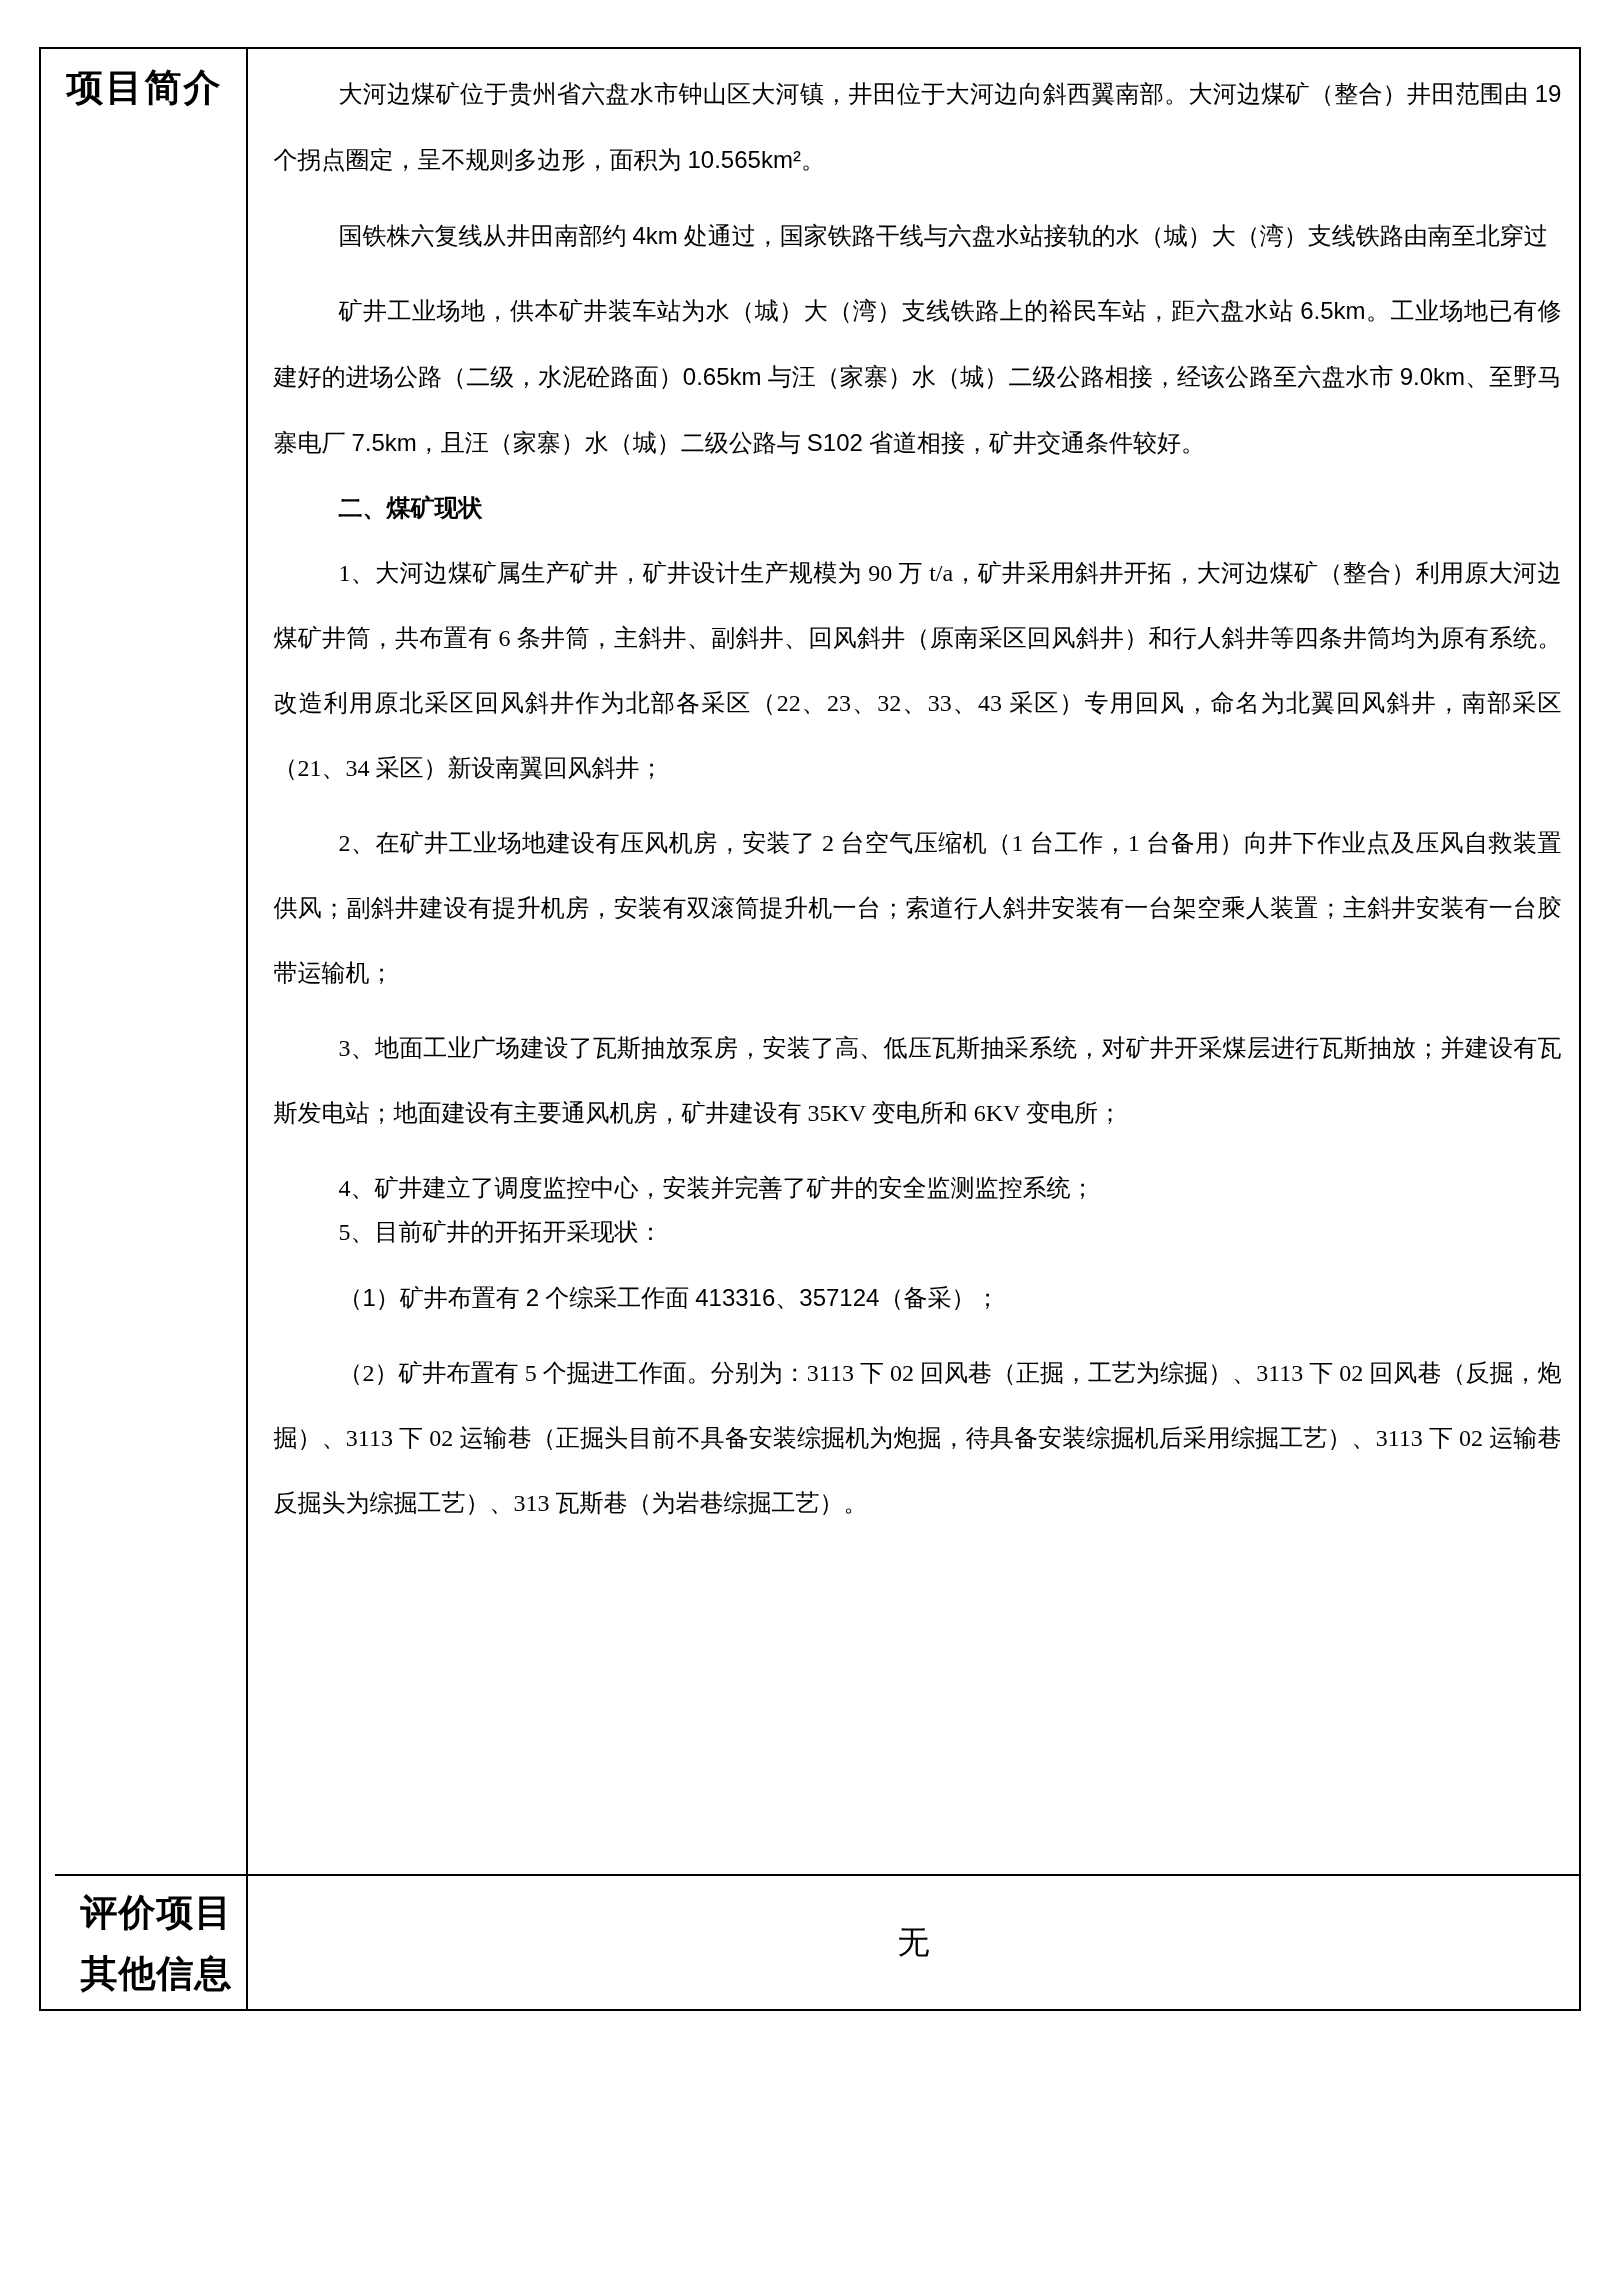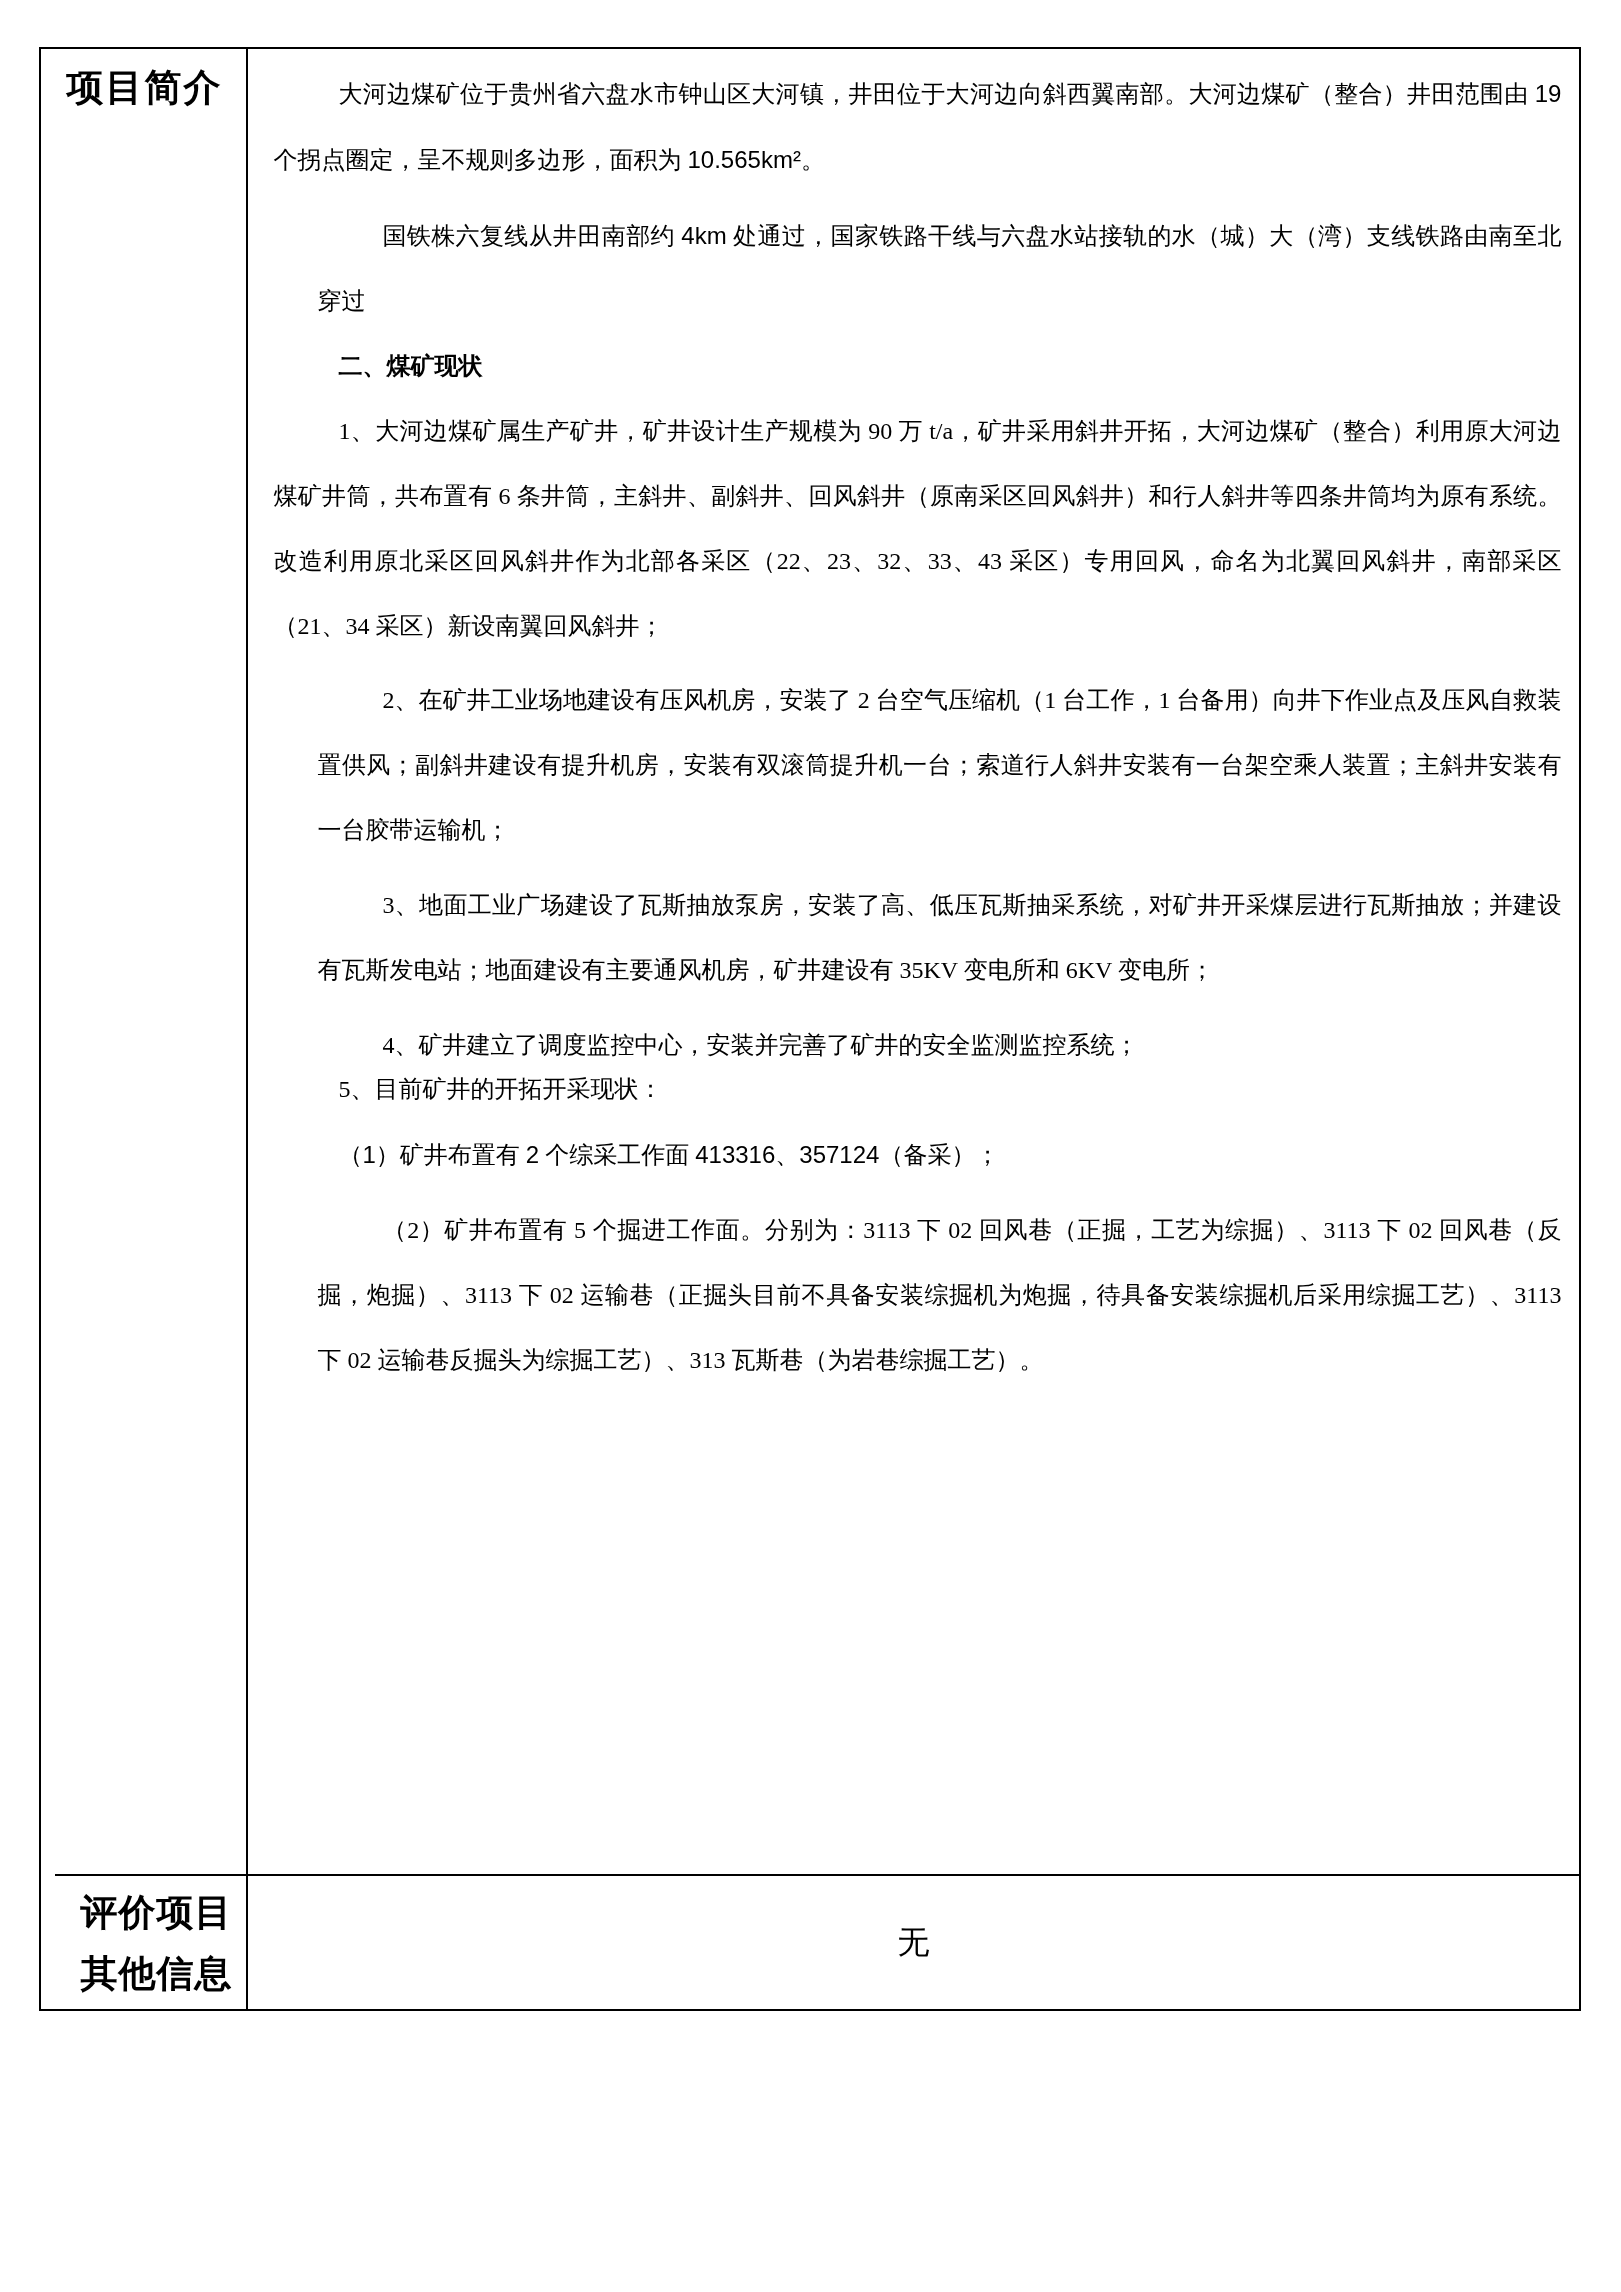--- a/index.html
+++ b/index.html
@@ -63,38 +63,39 @@
     font-size: 24px;
     line-height: 65px;
     text-align: justify;
     text-justify: inter-ideograph;
     text-indent: 65px;
   }
   .para.heading {
     font-weight: bold;
     text-align: left;
   }
-  .sp-loose  { margin-top: 9.8px; margin-left: 44px; }
+  .sp-loose  { margin-top: 9.8px; }
   .sp-tight  { margin-top: -20.6px; }
   .lat-sans  .latin { font-family: "Liberation Sans", "DejaVu Sans", sans-serif; }
   .lat-serif .latin { font-family: "Liberation Serif", "DejaVu Serif", serif; }
 </style>
 </head>
 <body>
 
 <div class="page">
   <div class="doc-table">
 
     <div class="cell label-cell row1">
       <span>项目简介</span>
     </div>
 
     <div class="cell content-cell row1">
         <p class="para sp-normal lat-sans">大河边煤矿位于贵州省六盘水市钟山区大河镇，井田位于大河边向斜西翼南部。大河边煤矿（整合）井田范围由 <span class="latin">19</span> 个拐点圈定，呈不规则多边形，面积为 <span class="latin">10.565km²</span>。</p>
         <p class="para sp-loose lat-sans">国铁株六复线从井田南部约 <span class="latin">4km</span> 处通过，国家铁路干线与六盘水站接轨的水（城）大（湾）支线铁路由南至北穿过</p>
+        <p class="para sp-loose lat-sans">矿井工业场地，供本矿井装车站为水（城）大（湾）支线铁路上的裕民车站，距六盘水站 <span class="latin">6.5km</span>。工业场地已有修建好的进场公路（二级，水泥砼路面）<span class="latin">0.65km</span> 与汪（家寨）水（城）二级公路相接，经该公路至六盘水市 <span class="latin">9.0km</span>、至野马寨电厂 <span class="latin">7.5km</span>，且汪（家寨）水（城）二级公路与 <span class="latin">S102</span> 省道相接，矿井交通条件较好。</p>
         <p class="para heading sp-normal lat-serif">二、煤矿现状</p>
         <p class="para sp-normal lat-serif"><span class="latin">1</span>、大河边煤矿属生产矿井，矿井设计生产规模为 <span class="latin">90</span> 万 <span class="latin">t/a</span>，矿井采用斜井开拓，大河边煤矿（整合）利用原大河边煤矿井筒，共布置有 <span class="latin">6</span> 条井筒，主斜井、副斜井、回风斜井（原南采区回风斜井）和行人斜井等四条井筒均为原有系统。改造利用原北采区回风斜井作为北部各采区（<span class="latin">22</span>、<span class="latin">23</span>、<span class="latin">32</span>、<span class="latin">33</span>、<span class="latin">43</span> 采区）专用回风，命名为北翼回风斜井，南部采区（<span class="latin">21</span>、<span class="latin">34</span> 采区）新设南翼回风斜井；</p>
         <p class="para sp-loose lat-serif"><span class="latin">2</span>、在矿井工业场地建设有压风机房，安装了 <span class="latin">2</span> 台空气压缩机（<span class="latin">1</span> 台工作，<span class="latin">1</span> 台备用）向井下作业点及压风自救装置供风；副斜井建设有提升机房，安装有双滚筒提升机一台；索道行人斜井安装有一台架空乘人装置；主斜井安装有一台胶带运输机；</p>
         <p class="para sp-loose lat-serif"><span class="latin">3</span>、地面工业广场建设了瓦斯抽放泵房，安装了高、低压瓦斯抽采系统，对矿井开采煤层进行瓦斯抽放；并建设有瓦斯发电站；地面建设有主要通风机房，矿井建设有 <span class="latin">35KV</span> 变电所和 <span class="latin">6KV</span> 变电所；</p>
         <p class="para sp-loose lat-serif"><span class="latin">4</span>、矿井建立了调度监控中心，安装并完善了矿井的安全监测监控系统；</p>
         <p class="para sp-tight lat-serif"><span class="latin">5</span>、目前矿井的开拓开采现状：</p>
         <p class="para sp-normal lat-sans">（<span class="latin">1</span>）矿井布置有 <span class="latin">2</span> 个综采工作面 <span class="latin">413316</span>、<span class="latin">357124</span>（备采）；</p>
         <p class="para sp-loose lat-serif">（<span class="latin">2</span>）矿井布置有 <span class="latin">5</span> 个掘进工作面。分别为：<span class="latin">3113</span> 下 <span class="latin">02</span> 回风巷（正掘，工艺为综掘）、<span class="latin">3113</span> 下 <span class="latin">02</span> 回风巷（反掘，炮掘）、<span class="latin">3113</span> 下 <span class="latin">02</span> 运输巷（正掘头目前不具备安装综掘机为炮掘，待具备安装综掘机后采用综掘工艺）、<span class="latin">3113</span> 下 <span class="latin">02</span> 运输巷反掘头为综掘工艺）、<span class="latin">313</span> 瓦斯巷（为岩巷综掘工艺）。</p>
       </div>
 

